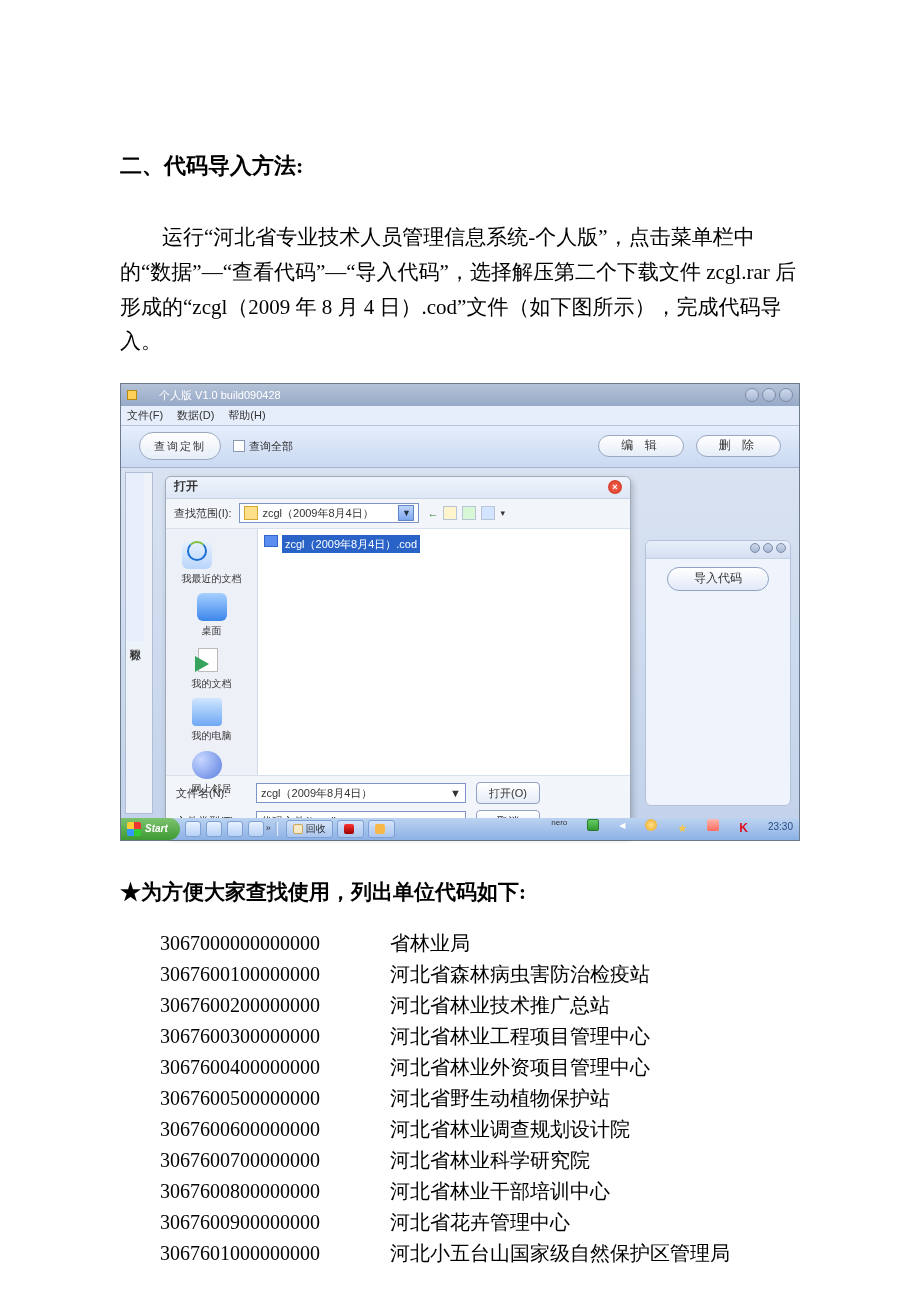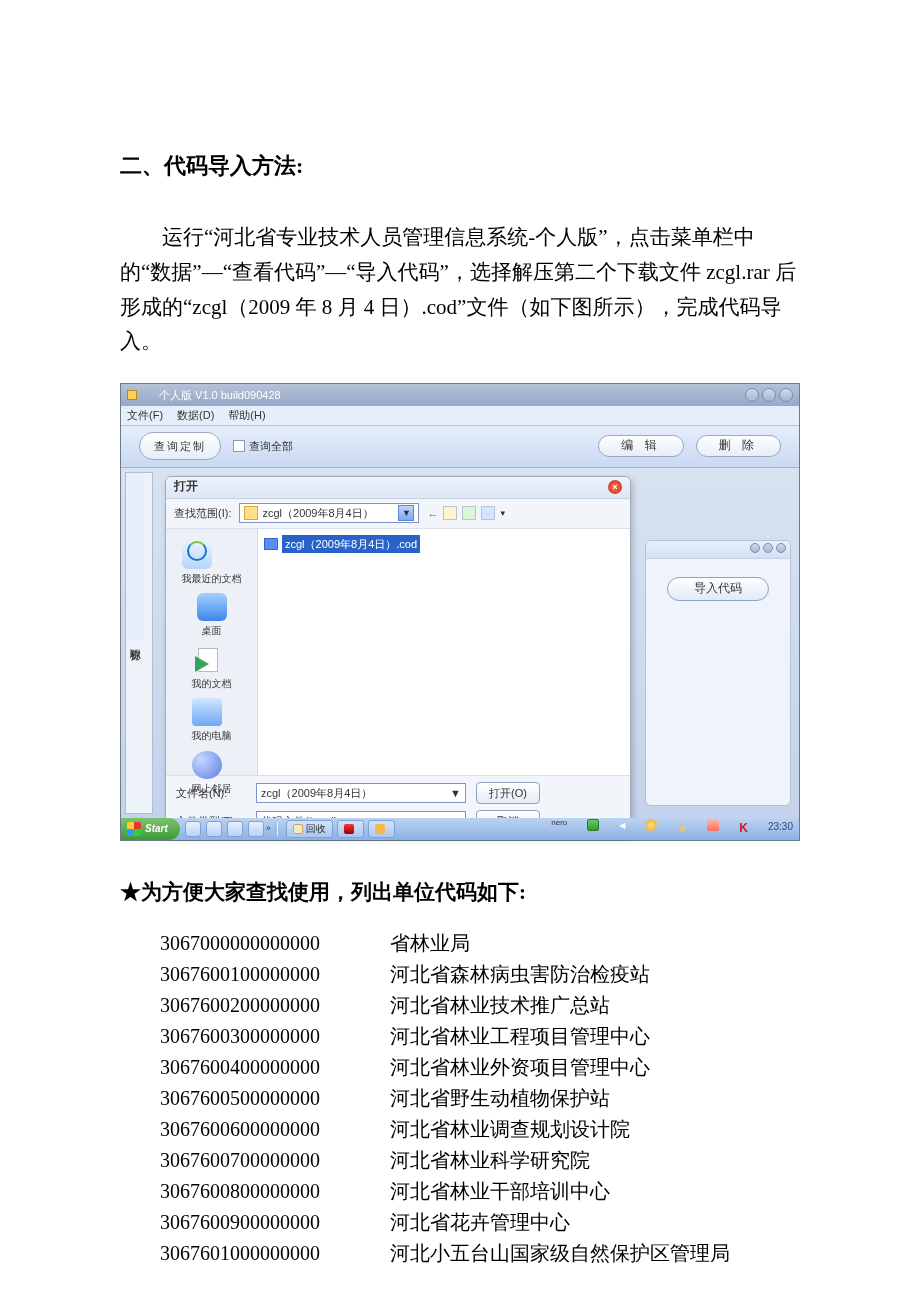--- a/index.html
+++ b/index.html
@@ -49,32 +49,32 @@
   .mi.b { background:#d2e4ff; }
   .dlg-body { display:flex; height:246px; }
   .places { width:92px; background:#edf1f7; border-right:1px solid #d3dbe8; display:flex; flex-direction:column; align-items:center; padding-top:6px; gap:6px; font-size:10px; text-align:center; }
   .place-icon { width:30px; height:28px; border-radius:6px; margin-bottom:2px; }
   .pi1{background:linear-gradient(#e8f2ff,#b9d5fa);} .pi1::after{content:"";display:block;width:16px;height:16px;margin:6px auto 0;border-radius:50%;border:2px solid #1b6fd6;border-top-color:#7ec13a;}
   .pi2{background:linear-gradient(#a6d0ff,#3d86eb);} 
   .pi3{position:relative;} .pi3::before{content:"";position:absolute;left:6px;top:2px;width:18px;height:22px;background:#fff;border:1px solid #bbb;} .pi3::after{content:"";position:absolute;left:3px;top:10px;border-left:14px solid #35a35c;border-top:8px solid transparent;border-bottom:8px solid transparent;}
   .pi4{background:linear-gradient(#cfe6ff,#6fa8f5);border-radius:4px;}
   .pi5{background:radial-gradient(circle at 30% 30%,#c7d7ff,#5b7fe0);border-radius:50%;}
   .filearea { flex:1; background:#fff; padding:6px; }
-  .file-item { display:flex; align-items:center; gap:4px; }
+  .file-item { display:flex; align-items:flex-start; gap:4px; }
   .file-ic { width:14px; height:12px; background:#5a8dee; border:1px solid #3366cc; }
   .file-sel { background:#2a63c8; color:#fff; padding:0 3px; font-size:11px; }
   .dlg-bottom { padding:6px 10px; display:grid; grid-template-columns:70px 210px 64px; gap:6px 10px; align-items:center; border-top:1px solid #d8e0ec; }
   .txtbox { height:20px; border:1px solid #7e93c8; background:#fff; display:flex; align-items:center; padding:0 4px; font-size:11px; justify-content:space-between; }
   .btn { height:22px; border:1px solid #8fa2c4; border-radius:4px; background:linear-gradient(#ffffff,#e5ecf7); font-size:11px; display:flex; align-items:center; justify-content:center; padding: 0 8px; }
 
   
   .rpanel { position:absolute; right:8px; top:72px; width:146px; height:266px; background:#eff3fb; border:1px solid #b3c1da; border-radius:6px; }
   .rpanel .hdr { height:18px; background:linear-gradient(#e8effb,#d3dff2); border-bottom:1px solid #c3cfe3; border-radius:6px 6px 0 0; display:flex; justify-content:flex-end; gap:3px; padding:2px 4px; }
   .rpanel .hdr .rbtn{width:10px;height:10px;}
-  .rpanel .bod { padding:16px; }
+  .rpanel .bod { padding:6px; }
   .rpanel .obtn { margin:2px auto; width:102px; height:24px; border:1px solid #8fa2c4; border-radius:14px; background:linear-gradient(#ffffff,#e1e9f7); font-size:12px; display:flex; align-items:center; justify-content:center; }
 
   
   .taskbar { position:absolute; left:0; right:0; bottom:0; height:22px; background:linear-gradient(#bcd3f1,#8cb1e5); display:flex; align-items:center; font-size:10px; }
   .start { height:22px; padding:0 12px 0 6px; display:flex; align-items:center; gap:4px; background:linear-gradient(#7cc36f,#3d9a33); color:#fff; font-weight:bold; font-style:italic; border-radius:0 12px 12px 0; }
   .start .flag { width:14px; height:14px; background:conic-gradient(#e33 0 90deg,#3c3 0 180deg,#39f 0 270deg,#fc3 0); border-radius:2px; }
   .tb-ico { width:16px; height:16px; margin-left:5px; background:linear-gradient(#e8f1ff,#b8d2f6); border:1px solid #7fa0d4; border-radius:3px; }
   .tb-sep { width:3px; height:14px; margin:0 4px; border-left:1px solid #9bb6df; border-right:1px solid #e4eefe; }
   .tb-btn { height:18px; padding:0 6px; margin-left:4px; display:flex; align-items:center; gap:3px; background:linear-gradient(#d6e4fa,#a9c6ef); border:1px solid #7fa0d4; border-radius:3px; }
   .chip{width:10px;height:10px;border-radius:2px;}

